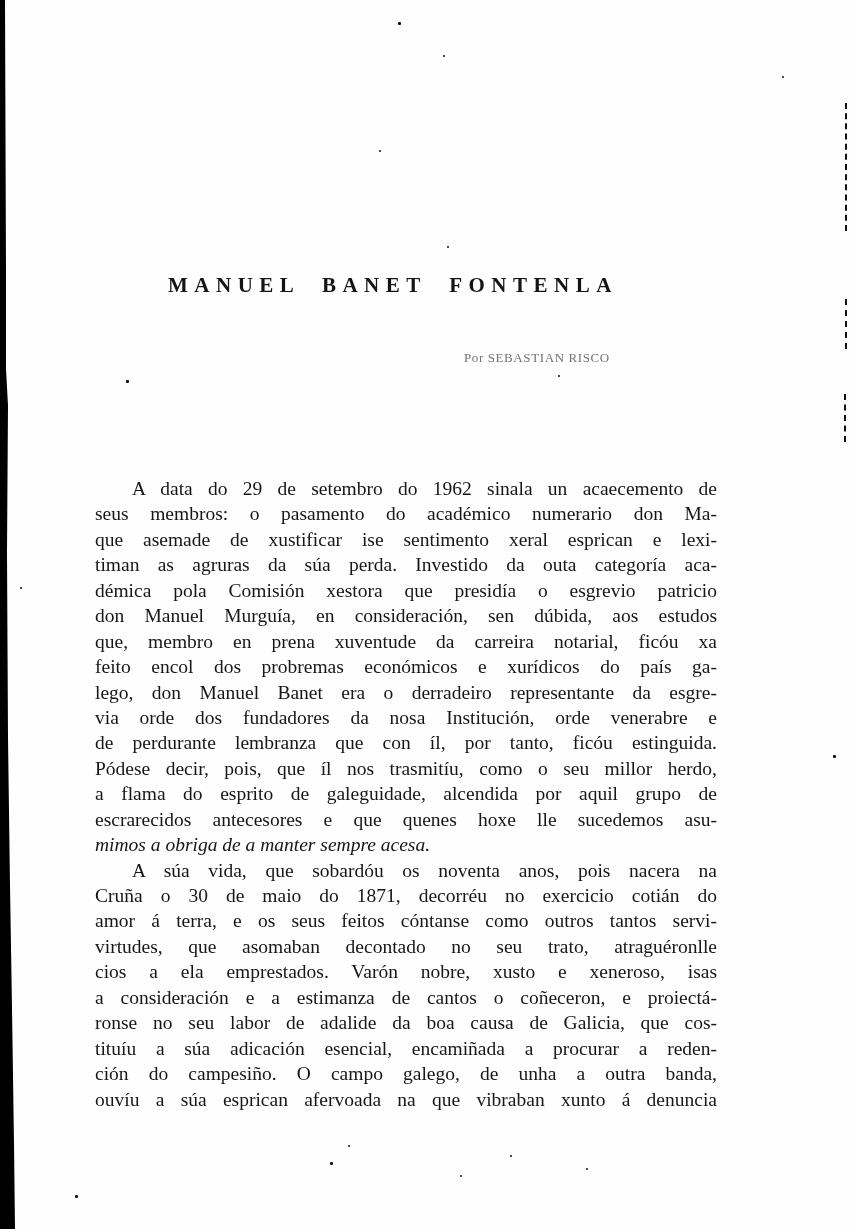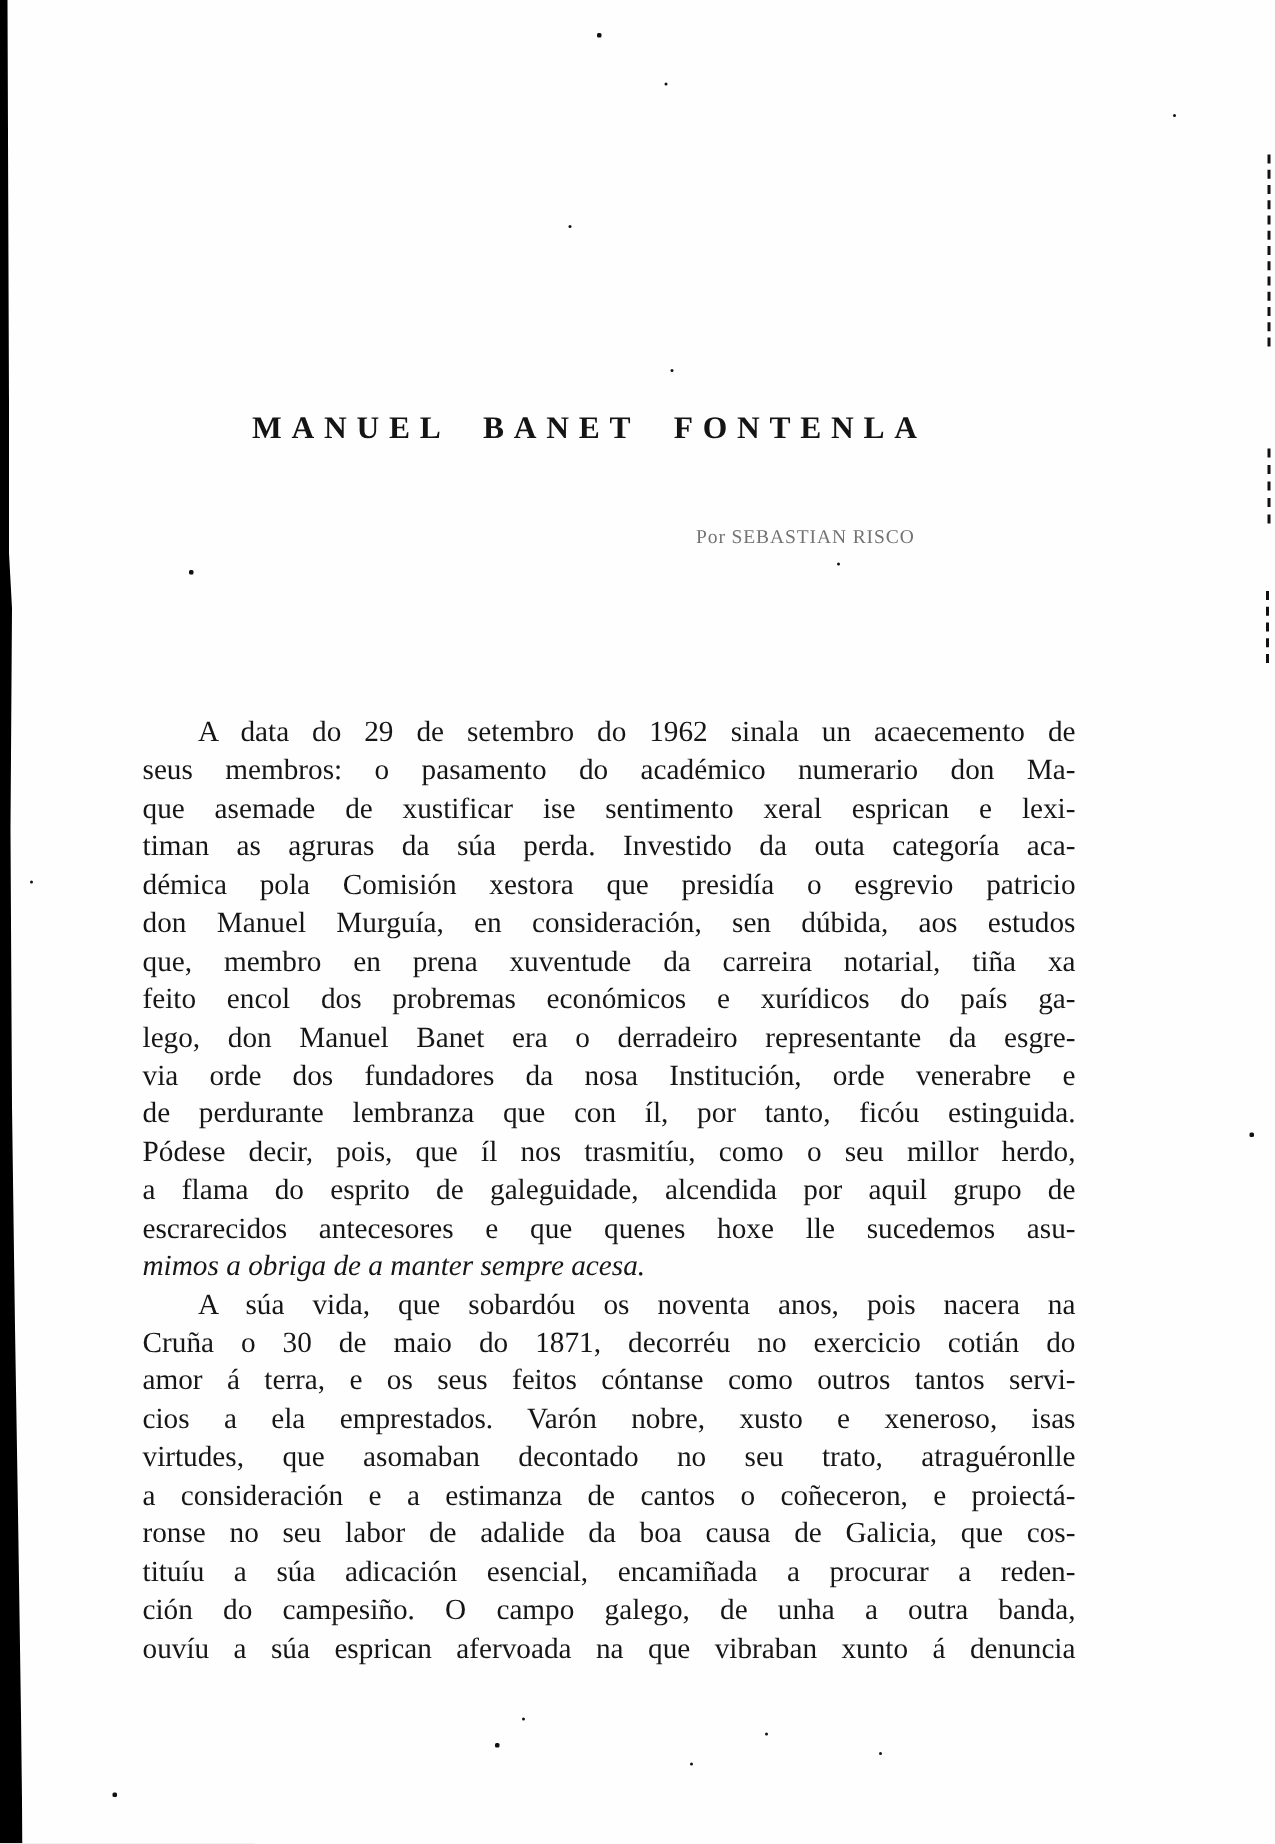--- a/index.html
+++ b/index.html
@@ -116,34 +116,34 @@
 
   <div class="byline">Por SEBASTIAN RISCO</div>
 
   <div class="body-text" id="body-text">
       <div class="tline first">A data do 29 de setembro do 1962 sinala un acaecemento de</div>
       <div class="tline">seus membros: o pasamento do académico numerario don Ma-</div>
       <div class="tline">que asemade de xustificar ise sentimento xeral esprican e lexi-</div>
       <div class="tline">timan as agruras da súa perda. Investido da outa categoría aca-</div>
       <div class="tline">démica pola Comisión xestora que presidía o esgrevio patricio</div>
       <div class="tline">don Manuel Murguía, en consideración, sen dúbida, aos estudos</div>
-      <div class="tline">que, membro en prena xuventude da carreira notarial, tiña xa</div>
+      <div class="tline">que, membro en prena xuventude da carreira notarial, ficóu xa</div>
       <div class="tline">feito encol dos probremas económicos e xurídicos do país ga-</div>
       <div class="tline">lego, don Manuel Banet era o derradeiro representante da esgre-</div>
       <div class="tline">via orde dos fundadores da nosa Institución, orde venerabre e</div>
       <div class="tline">de perdurante lembranza que con íl, por tanto, ficóu estinguida.</div>
       <div class="tline">Pódese decir, pois, que íl nos trasmitíu, como o seu millor herdo,</div>
       <div class="tline">a flama do esprito de galeguidade, alcendida por aquil grupo de</div>
       <div class="tline">escrarecidos antecesores e que quenes hoxe lle sucedemos asu-</div>
       <div class="tline para-end">mimos a obriga de a manter sempre acesa.</div>
       <div class="tline first">A súa vida, que sobardóu os noventa anos, pois nacera na</div>
       <div class="tline">Cruña o 30 de maio do 1871, decorréu no exercicio cotián do</div>
       <div class="tline">amor á terra, e os seus feitos cóntanse como outros tantos servi-</div>
+      <div class="tline">virtudes, que asomaban decontado no seu trato, atraguéronlle</div>
       <div class="tline">cios a ela emprestados. Varón nobre, xusto e xeneroso, isas</div>
-      <div class="tline">virtudes, que asomaban decontado no seu trato, atraguéronlle</div>
       <div class="tline">a consideración e a estimanza de cantos o coñeceron, e proiectá-</div>
       <div class="tline">ronse no seu labor de adalide da boa causa de Galicia, que cos-</div>
       <div class="tline">tituíu a súa adicación esencial, encamiñada a procurar a reden-</div>
       <div class="tline">ción do campesiño. O campo galego, de unha a outra banda,</div>
       <div class="tline">ouvíu a súa esprican afervoada na que vibraban xunto á denuncia</div>
     </div>
 
 </div>
 
 </body></html>

